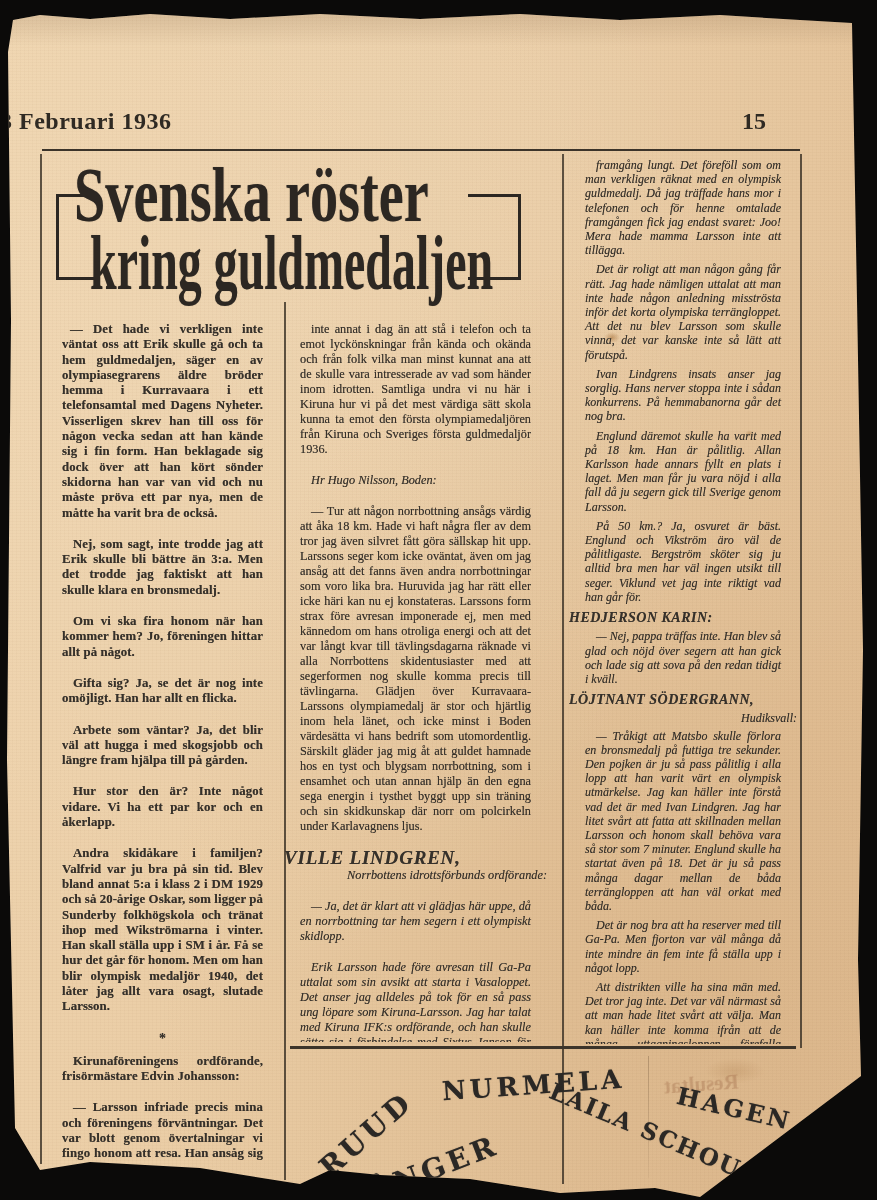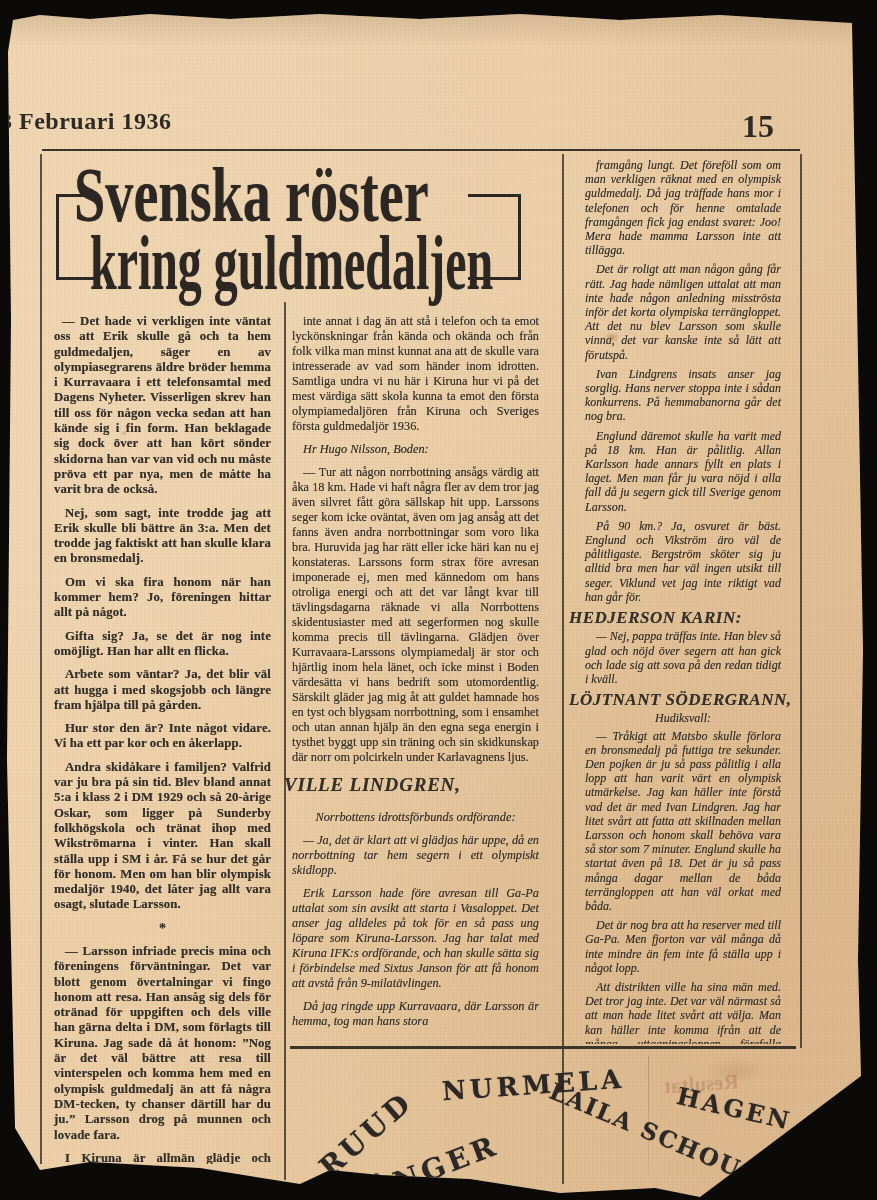--- a/index.html
+++ b/index.html
@@ -42,21 +42,21 @@
   .stain.s2{left:745px;top:430px;width:9px;height:7px;
     background:radial-gradient(ellipse, rgba(150,95,35,.35), rgba(150,95,35,0) 70%);}
   .stain.s3{left:120px;top:430px;width:8px;height:6px;
     background:radial-gradient(ellipse, rgba(140,90,40,.28), rgba(140,90,40,0) 70%);}
   .stain.s4{left:705px;top:1058px;width:60px;height:26px;border-radius:40%;
     background:radial-gradient(ellipse, rgba(150,100,50,.18), rgba(150,100,50,0) 70%);}
 
   
   .date{position:absolute;left:0px;top:108px;font-size:24px;font-weight:700;
     color:#2f2a23;letter-spacing:.5px;}
-  .pagenum{position:absolute;left:742px;top:108px;font-size:32px;font-weight:700;color:#2f2a23;}
+  .pagenum{position:absolute;left:742px;top:108px;font-size:24px;font-weight:700;color:#2f2a23;}
 
   
   .rule-h{position:absolute;background:#3c342a;}
   .rule-v{position:absolute;background:rgba(56,47,36,.8);}
   #rule-header{left:42px;top:149px;width:758px;height:2px;}
   #rule-end{left:290px;top:1046px;width:506px;height:2.5px;}
   #rule-left{left:40px;top:154px;width:1.5px;height:1010px;}
   #rule-c1c2{left:284px;top:302px;width:1.5px;height:878px;}
   #rule-c2c3{left:562px;top:154px;width:1.5px;height:1030px;}
   #rule-right{left:800px;top:154px;width:1.5px;height:894px;}
@@ -71,39 +71,39 @@
   #headline2{left:90px;top:228px;transform:scale(.63,1.02);}
   .bracket{position:absolute;pointer-events:none;border-color:#2c2722;border-style:solid;border-width:0;}
   #bracket-left{left:56px;top:194px;width:40px;height:80px;
     border-left-width:3.5px;border-top-width:3.5px;border-bottom-width:3.5px;}
   #bracket-right{left:468px;top:194px;width:50px;height:80px;
     border-right-width:3.5px;border-top-width:3.5px;border-bottom-width:3.5px;}
 
   
   .col{position:absolute;color:#35302a;text-align:justify;overflow:hidden;
     text-shadow:0 0 .5px rgba(53,48,42,.55);}
-  .col p{margin:8px;text-indent:11px;}
+  .col p{margin:16px;text-indent:11px;}
   #col1{left:46px;top:306px;width:233px;height:858px;
     font-size:12.8px;line-height:15.3px;font-weight:700;letter-spacing:.1px;}
   #col2{left:284px;top:306px;width:263px;height:736px;
     font-size:12.3px;line-height:15px;}
   #col3{left:569px;top:158px;width:228px;height:886px;
     font-size:12px;line-height:14.2px;font-style:italic;}
   #col3 p{margin:0 16px 5px;}
   #col1 p.no-indent{text-indent:8px;}
   .star-sep{text-align:center;text-indent:0 !important;margin:4px 0 6px !important;
     font-size:14px;font-weight:700;}
   .speaker-line{margin-top:8px !important;}
   .lead-in{text-align:left;font-style:italic;}
   .italic-group{font-style:italic;}
   .section-heading{font-style:italic;font-weight:700;font-size:19px;letter-spacing:.8px;
-    text-indent:0 !important;text-align:left;margin:12px 0 18px !important;white-space:nowrap;}
-  .section-subheading{font-style:italic;text-indent:0 !important;text-align:center;
+    text-indent:0 !important;text-align:left;margin:12px 0 3px !important;white-space:nowrap;}
+  .section-subheading{font-style:italic;text-indent:0 !important;text-align:right;
     margin:0 0 3px !important;}
-  .col-heading{font-style:italic;font-weight:700;font-size:17px;letter-spacing:.5px;
+  .col-heading{font-style:italic;font-weight:700;font-size:14px;letter-spacing:.5px;
     text-indent:0 !important;text-align:left;margin:7px 0 4px !important;white-space:nowrap;}
 
   
   .stamp{position:absolute;font-family:"DejaVu Serif",serif;font-weight:700;color:#2b2825;
     white-space:nowrap;text-shadow:0 0 1px rgba(43,40,37,.55);}
   #stamp-nurmela{left:442px;top:1070px;font-size:26px;letter-spacing:4px;transform:rotate(-4deg);}
   #stamp-ruud{left:310px;top:1118px;font-size:28px;letter-spacing:4px;transform:rotate(-41deg);}
   #stamp-anger{left:366px;top:1152px;font-size:28px;letter-spacing:4px;transform:rotate(-21deg);}
   #stamp-laila{left:543px;top:1116px;font-size:23px;letter-spacing:2px;transform:rotate(23deg);}
   #stamp-hagen{left:676px;top:1094px;font-size:24px;letter-spacing:3px;transform:rotate(13deg);}
@@ -139,20 +139,21 @@
 
   <div class="col" id="col1">
     <p class="no-indent">— Det hade vi verkligen inte väntat oss att Erik skulle gå och ta hem guldmedaljen, säger en av olympiasegrarens äldre bröder hemma i Kurravaara i ett telefonsamtal med Dagens Nyheter. Visserligen skrev han till oss för någon vecka sedan att han kände sig i fin form. Han beklagade sig dock över att han kört sönder skidorna han var van vid och nu måste pröva ett par nya, men de måtte ha varit bra de också.</p>
     <p>Nej, som sagt, inte trodde jag att Erik skulle bli bättre än 3:a. Men det trodde jag faktiskt att han skulle klara en bronsmedalj.</p>
     <p>Om vi ska fira honom när han kommer hem? Jo, föreningen hittar allt på något.</p>
     <p>Gifta sig? Ja, se det är nog inte omöjligt. Han har allt en flicka.</p>
     <p>Arbete som väntar? Ja, det blir väl att hugga i med skogsjobb och längre fram hjälpa till på gården.</p>
     <p>Hur stor den är? Inte något vidare. Vi ha ett par kor och en åkerlapp.</p>
     <p>Andra skidåkare i familjen? Valfrid var ju bra på sin tid. Blev bland annat 5:a i klass 2 i DM 1929 och så 20-årige Oskar, som ligger på Sunderby folkhögskola och tränat ihop med Wikströmarna i vinter. Han skall ställa upp i SM i år. Få se hur det går för honom. Men om han blir olympisk medaljör 1940, det låter jag allt vara osagt, slutade Larsson.</p>
     <p class="star-sep">*</p>
+    <p class="speaker-line">Kirunaföreningens ordförande, frisörmästare Edvin Johansson:</p>
     <p>— Larsson infriade precis mina och föreningens förväntningar. Det var blott genom övertalningar vi fingo honom att resa. Han ansåg sig dels för otränad för uppgiften och dels ville han gärna delta i DM, som förlagts till Kiruna. Jag sade då åt honom: ”Nog är det väl bättre att resa till vinterspelen och komma hem med en olympisk guldmedalj än att få några DM-tecken, ty chanser därtill har du ju.” Larsson drog på munnen och lovade fara.</p>
     <p>I Kiruna är allmän glädje och flaggorna åka i topp undan för undan. Jag hinner</p>
   </div>
 
   <div class="col" id="col2">
     <p class="no-indent">inte annat i dag än att stå i telefon och ta emot lyckönskningar från kända och okända och från folk vilka man minst kunnat ana att de skulle vara intresserade av vad som händer inom idrotten. Samtliga undra vi nu här i Kiruna hur vi på det mest värdiga sätt skola kunna ta emot den första olympiamedaljören från Kiruna och Sveriges första guldmedaljör 1936.</p>
     <p class="lead-in">Hr Hugo Nilsson, Boden:</p>
     <p>— Tur att någon norrbottning ansågs värdig att åka 18 km. Hade vi haft några fler av dem tror jag även silvret fått göra sällskap hit upp. Larssons seger kom icke oväntat, även om jag ansåg att det fanns även andra norrbottningar som voro lika bra. Huruvida jag har rätt eller icke häri kan nu ej konstateras. Larssons form strax före avresan imponerade ej, men med kännedom om hans otroliga energi och att det var långt kvar till tävlingsdagarna räknade vi alla Norrbottens skidentusiaster med att segerformen nog skulle komma precis till tävlingarna. Glädjen över Kurravaara-Larssons olympiamedalj är stor och hjärtlig inom hela länet, och icke minst i Boden värdesätta vi hans bedrift som utomordentlig. Särskilt gläder jag mig åt att guldet hamnade hos en tyst och blygsam norrbottning, som i ensamhet och utan annan hjälp än den egna sega energin i tysthet byggt upp sin träning och sin skidkunskap där norr om polcirkeln under Karlavagnens ljus.</p>
     <p class="section-heading">VILLE LINDGREN,</p>
     <p class="section-subheading">Norrbottens idrottsförbunds ordförande:</p>
@@ -161,21 +162,21 @@
       <p>Erik Larsson hade före avresan till Ga-Pa uttalat som sin avsikt att starta i Vasaloppet. Det anser jag alldeles på tok för en så pass ung löpare som Kiruna-Larsson. Jag har talat med Kiruna IFK:s ordförande, och han skulle sätta sig i förbindelse med Sixtus Janson för att få honom att avstå från 9-milatävlingen.</p>
       <p>Då jag ringde upp Kurravaara, där Larsson är hemma, tog man hans stora</p>
     </div>
   </div>
 
   <div class="col" id="col3">
     <p>framgång lungt. Det föreföll som om man verkligen räknat med en olympisk guldmedalj. Då jag träffade hans mor i telefonen och för henne omtalade framgången fick jag endast svaret: Joo! Mera hade mamma Larsson inte att tillägga.</p>
     <p>Det är roligt att man någon gång får rätt. Jag hade nämligen uttalat att man inte hade någon anledning misströsta inför det korta olympiska terrängloppet. Att det nu blev Larsson som skulle vinna, det var kanske inte så lätt att förutspå.</p>
     <p>Ivan Lindgrens insats anser jag sorglig. Hans nerver stoppa inte i sådan konkurrens. På hemmabanorna går det nog bra.</p>
     <p>Englund däremot skulle ha varit med på 18 km. Han är pålitlig. Allan Karlsson hade annars fyllt en plats i laget. Men man får ju vara nöjd i alla fall då ju segern gick till Sverige genom Larsson.</p>
-    <p>På 90 km.? Ja, osvuret är bäst. Englund och Vikström äro väl de pålitligaste. Bergström sköter sig ju alltid bra men har väl ingen utsikt till seger. Viklund vet jag inte riktigt vad han går för.</p>
+    <p>På 50 km.? Ja, osvuret är bäst. Englund och Vikström äro väl de pålitligaste. Bergström sköter sig ju alltid bra men har väl ingen utsikt till seger. Viklund vet jag inte riktigt vad han går för.</p>
     <p class="col-heading">HEDJERSON KARIN:</p>
     <p>— Nej, pappa träffas inte. Han blev så glad och nöjd över segern att han gick och lade sig att sova på den redan tidigt i kväll.</p>
     <p class="col-heading">LÖJTNANT SÖDERGRANN,</p>
     <p class="section-subheading">Hudiksvall:</p>
     <p>— Tråkigt att Matsbo skulle förlora en bronsmedalj på futtiga tre sekunder. Den pojken är ju så pass pålitlig i alla lopp att han varit värt en olympisk utmärkelse. Jag kan häller inte förstå vad det är med Ivan Lindgren. Jag har litet svårt att fatta att skillnaden mellan Larsson och honom skall behöva vara så stor som 7 minuter. Englund skulle ha startat även på 18. Det är ju så pass många dagar mellan de båda terrängloppen att han väl orkat med båda.</p>
     <p>Det är nog bra att ha reserver med till Ga-Pa. Men fjorton var väl många då inte mindre än fem inte få ställa upp i något lopp.</p>
     <p>Att distrikten ville ha sina män med. Det tror jag inte. Det var väl närmast så att man hade litet svårt att välja. Man kan häller inte komma ifrån att de många uttagningsloppen förefalla onödiga, i synnerhet som all ängslan inför dem nog ta en hel del på tävlingsnerverna.</p>
   </div>
 
   <div class="ghost">Resultat</div>

